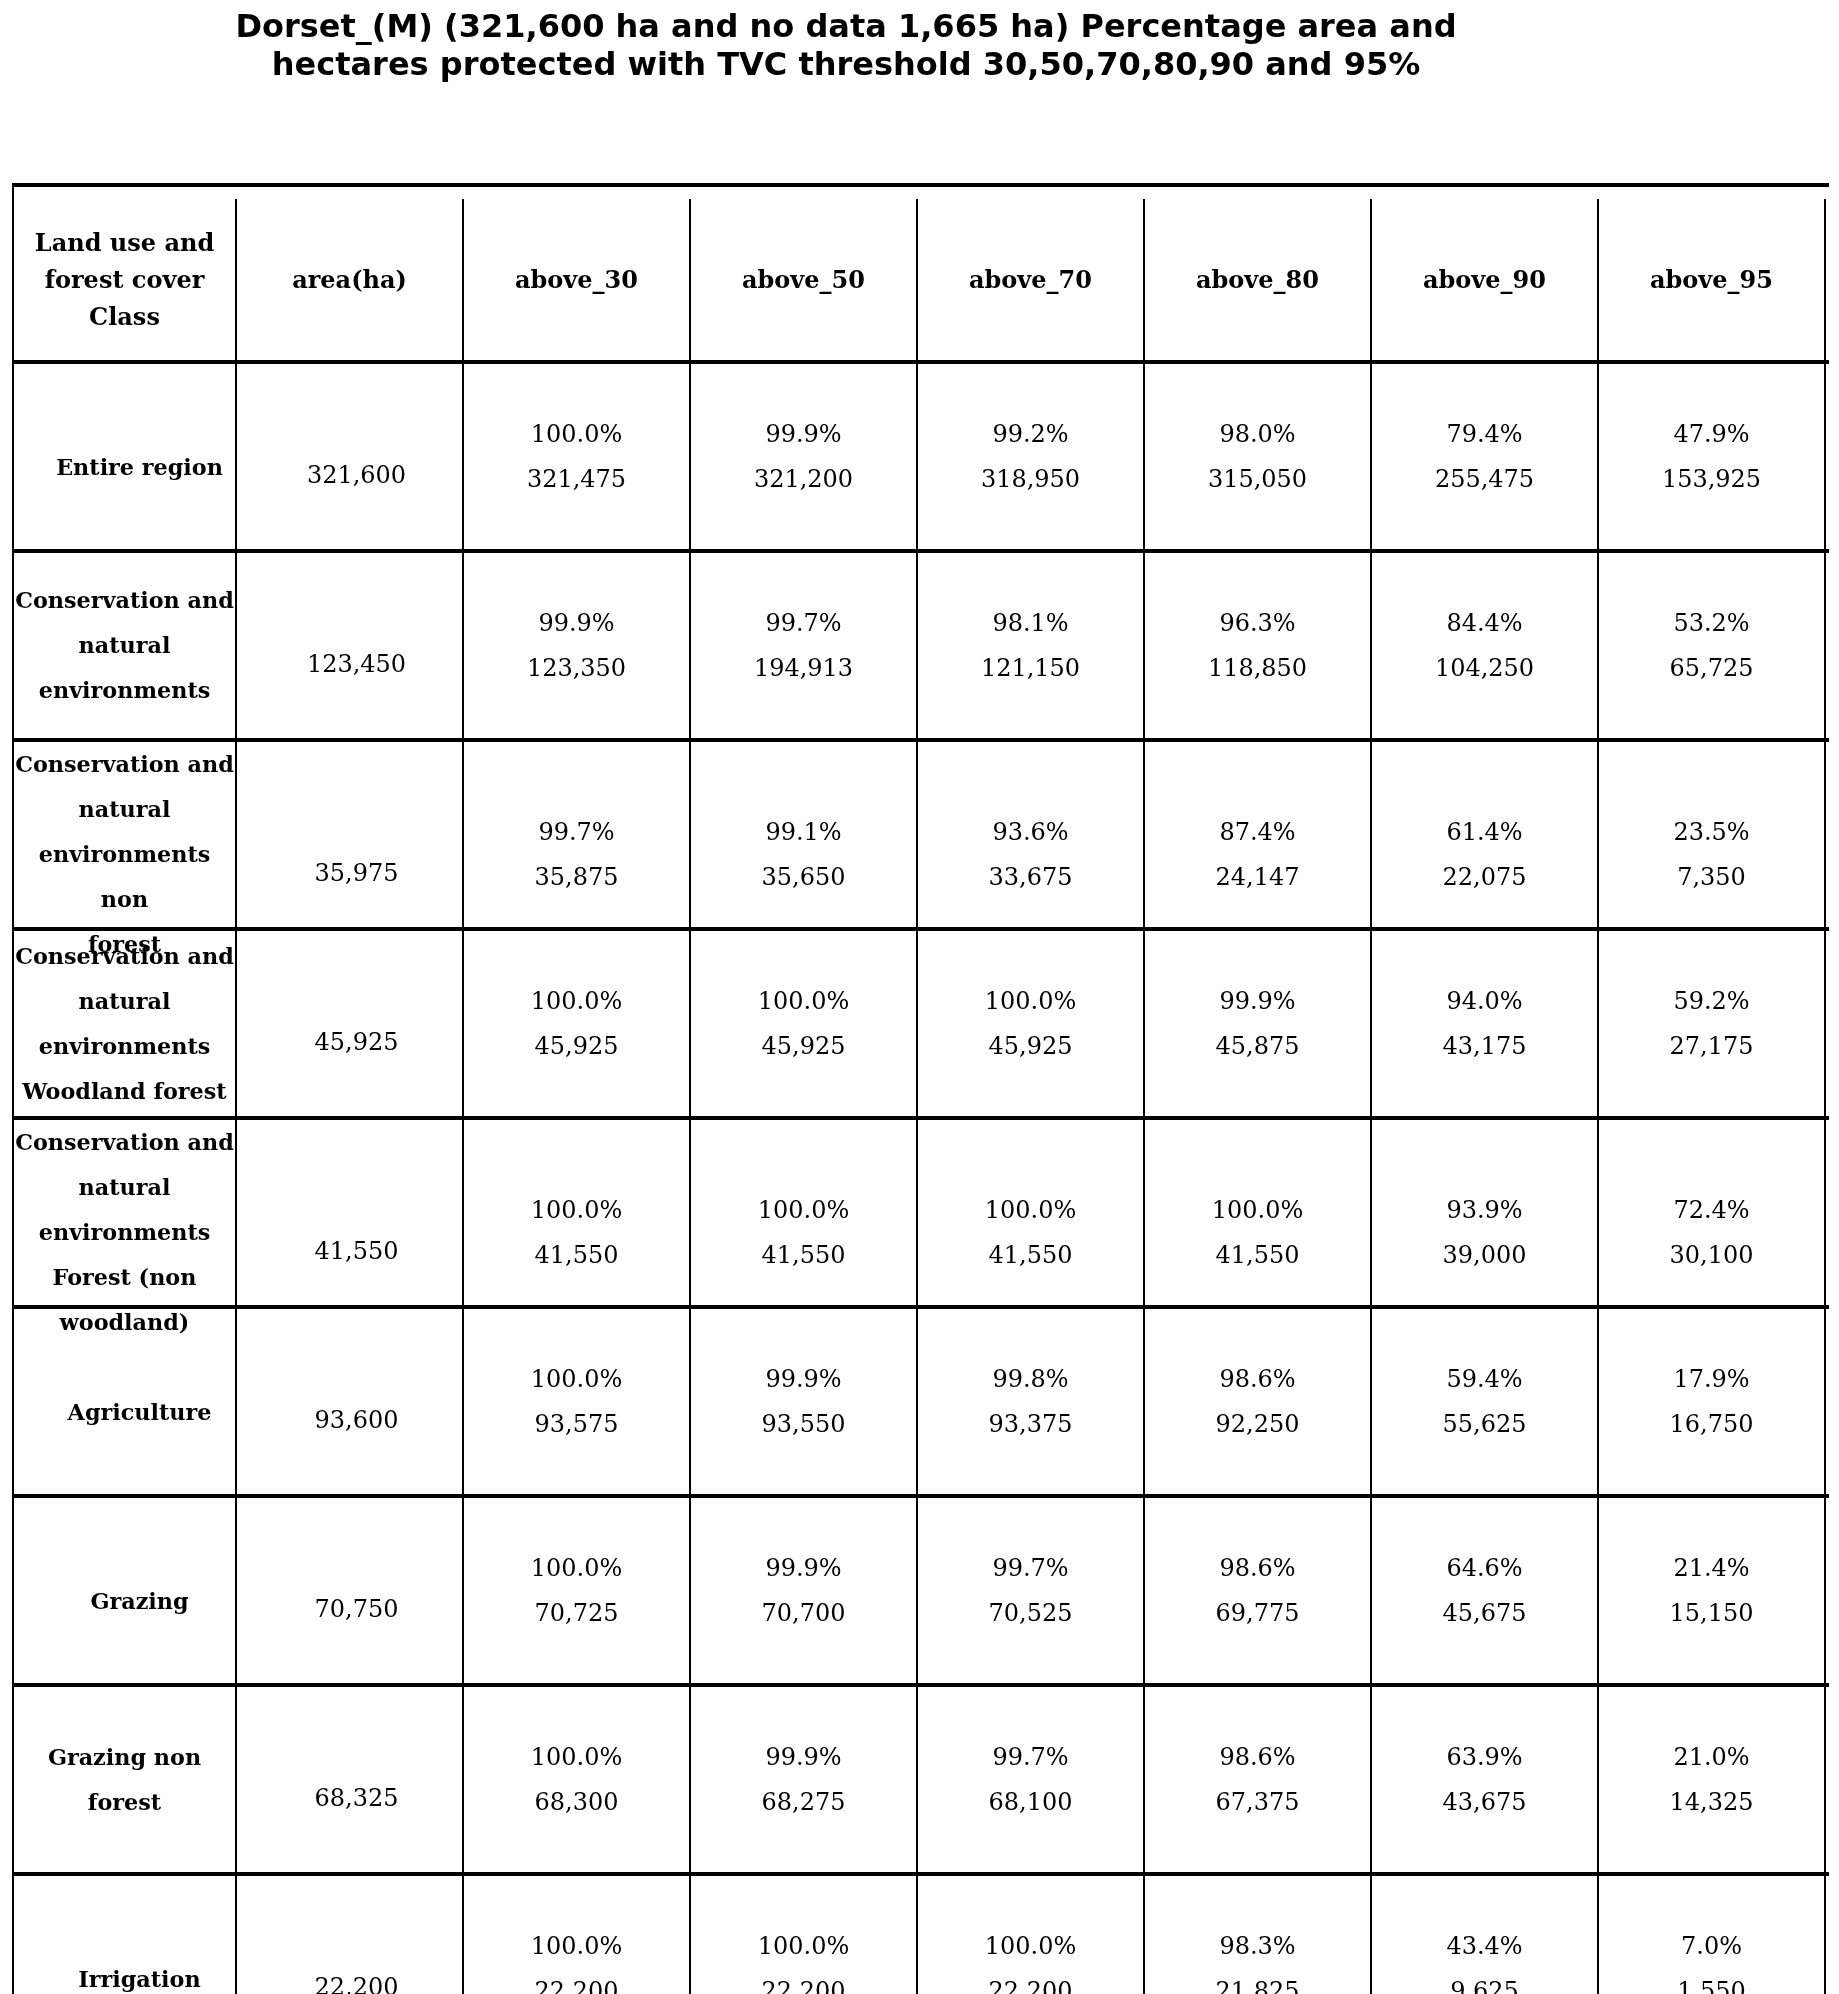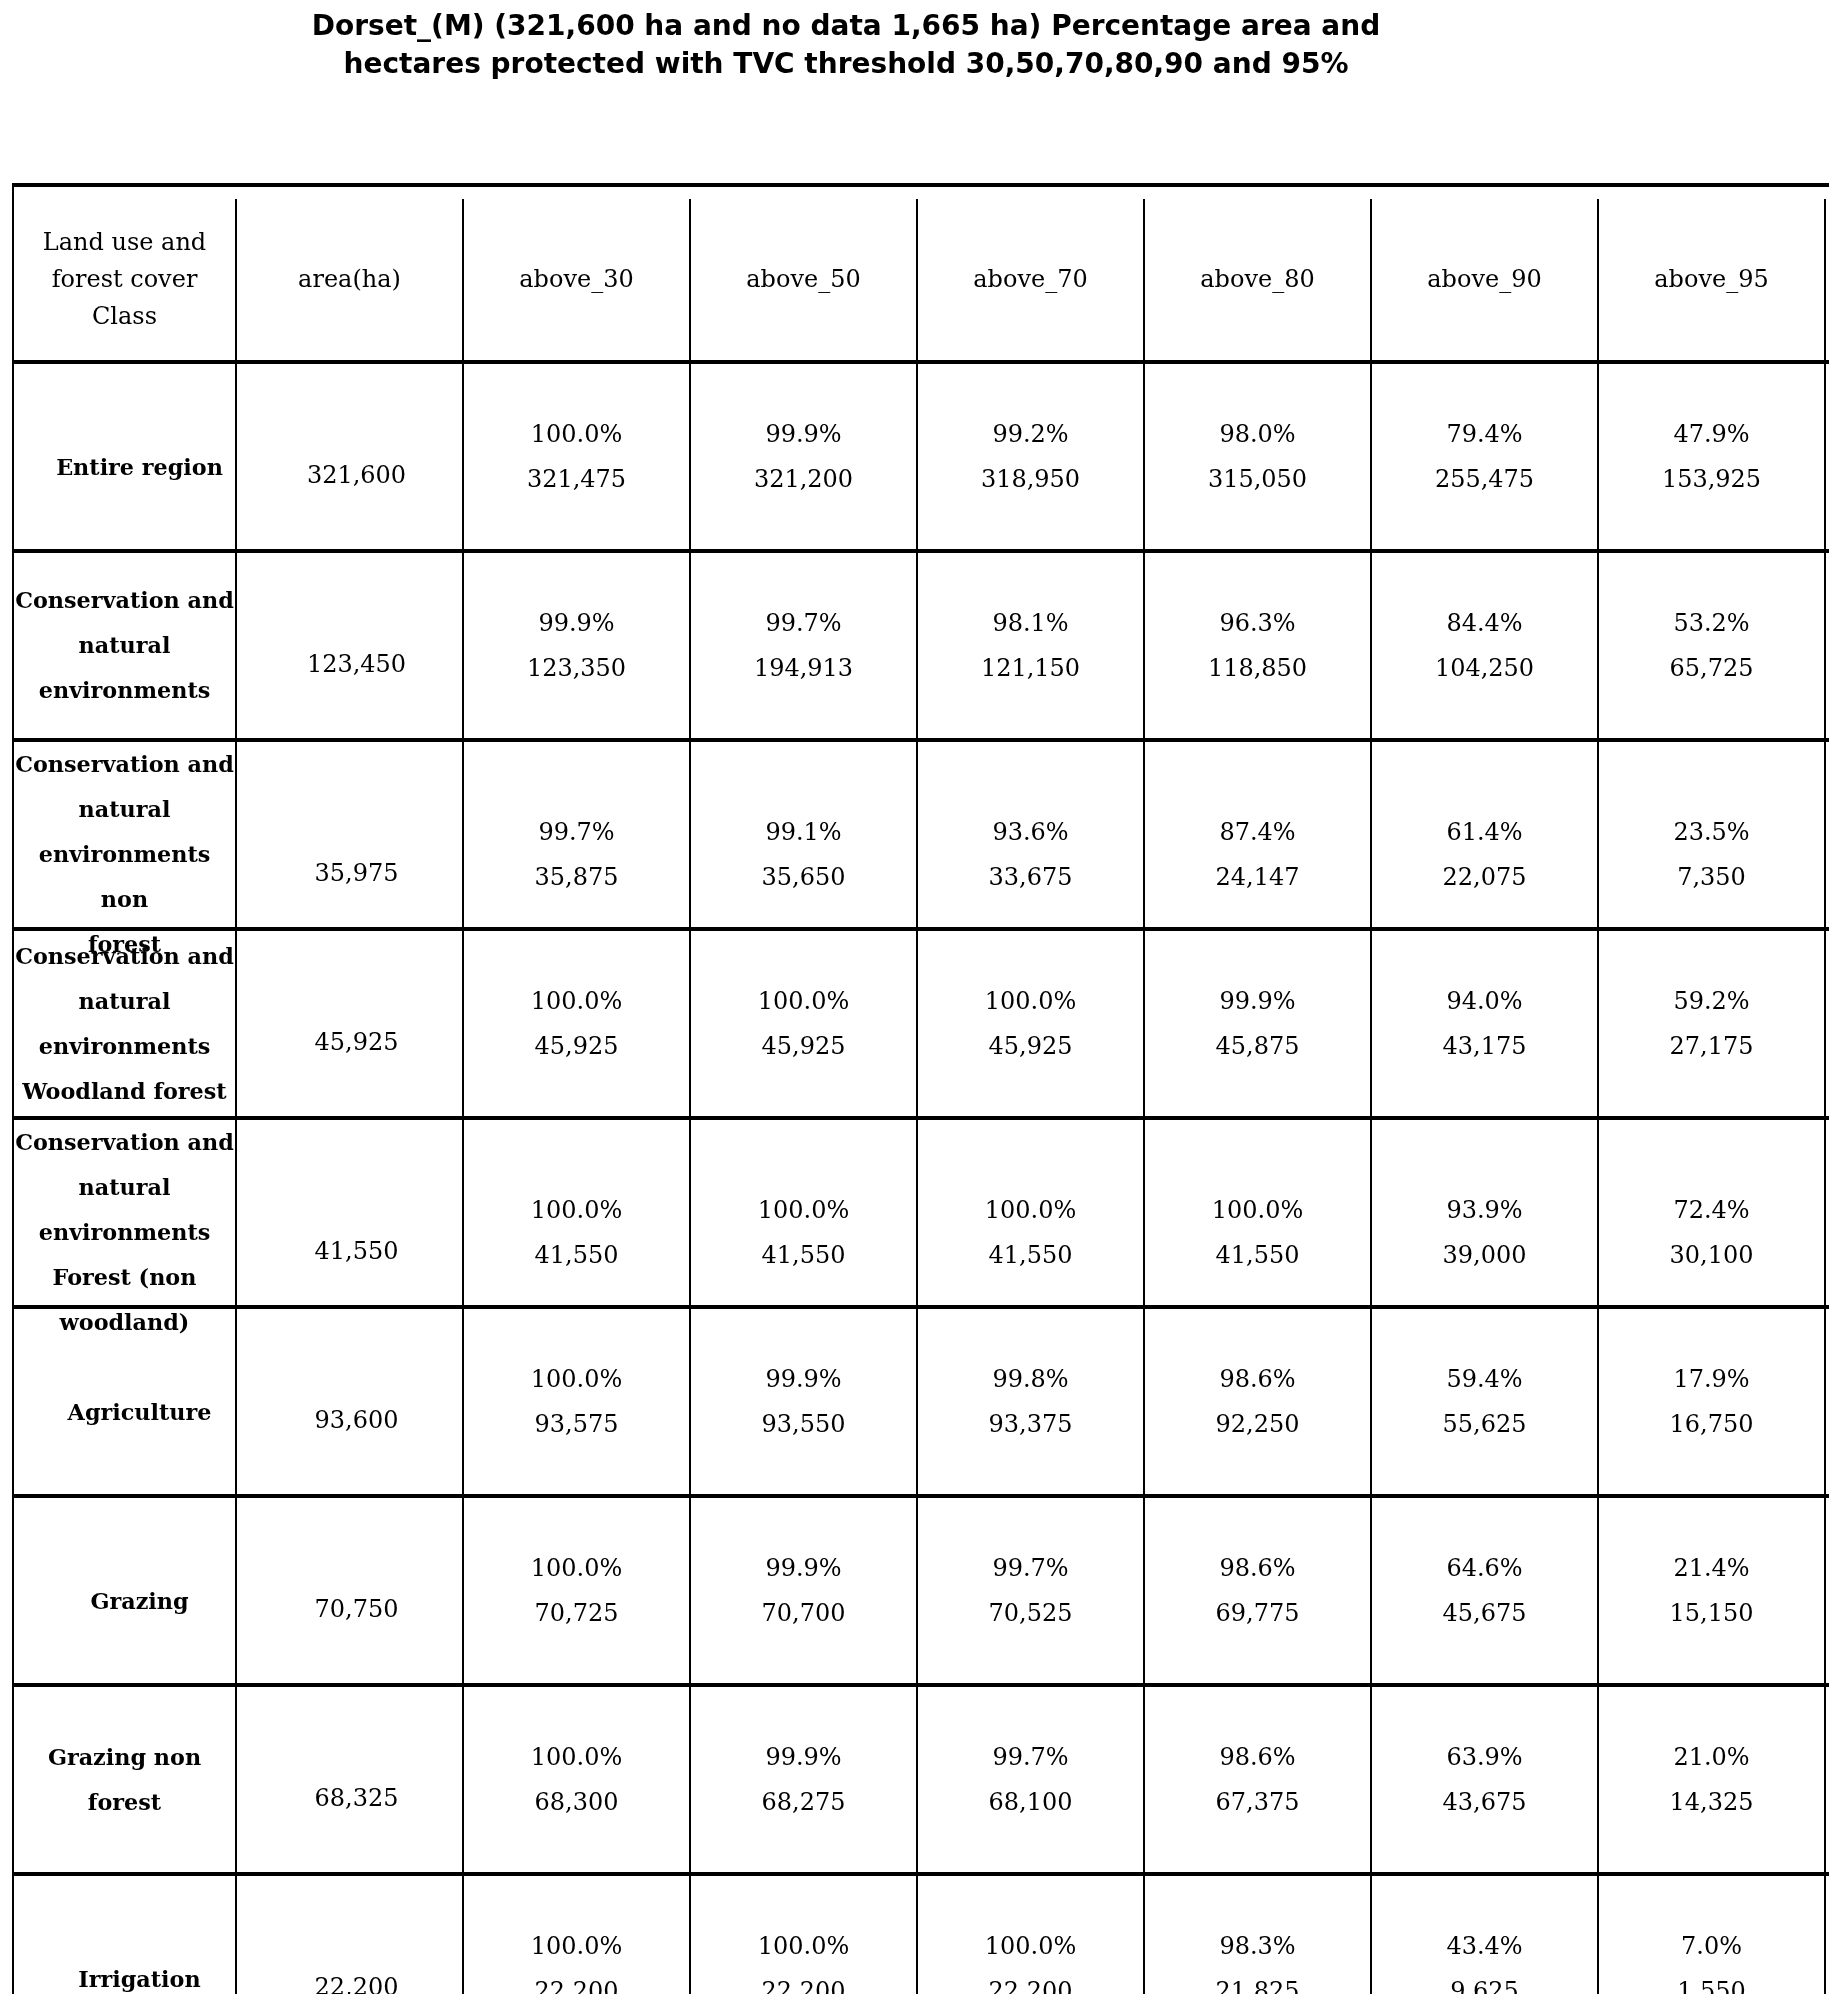--- a/index.html
+++ b/index.html
@@ -5,35 +5,35 @@
   * { box-sizing: border-box; }
   html,body { margin:0; padding:0; }
   body {
     width:1839px; height:2549px; background:#fff; color:#000;
     font-family:"DejaVu Serif", serif;
   }
   
   .title {
     margin:7.2px 0 0 0; width:1692px; text-align:center;
     font-family:"DejaVu Sans","Liberation Sans",sans-serif;
-    font-weight:bold; font-size:28px; line-height:38px; white-space:pre-line;
+    font-weight:bold; font-size:32px; line-height:38px; white-space:pre-line;
   }
   
   .table { margin:100px 0 0 12px; width:1817px; border-top:4.8px solid #000; }
   .row {
     display:grid; grid-template-columns:223px repeat(7,227px);
     border-left:2px solid #000; border-bottom:4.8px solid #000;
   }
   .header-row { height:177px; }
   .data-row { height:189px; }
   .cell {
     border-right:2px solid #000; display:flex; flex-direction:column;
     justify-content:center; align-items:center; text-align:center; overflow:visible;
   }
-  .header-cell { font-weight:normal; font-size:24px; line-height:37px; white-space:pre-line;margin-top:12px; }
+  .header-cell { font-weight:bold; font-size:24px; line-height:37px; white-space:pre-line;margin-top:12px; }
   .label-cell { font-weight:bold; font-size:22.3px; line-height:45px; white-space:pre-line; }
   .label-cell.single { padding-top:22.3px;padding-left:30px; }
   .area-cell { font-size:24px; padding-top:37px;margin-left:14px; }
   .num { font-size:24px; line-height:45px; }
 </style>
 </head>
 <body>
 
 <div class="page">
 

